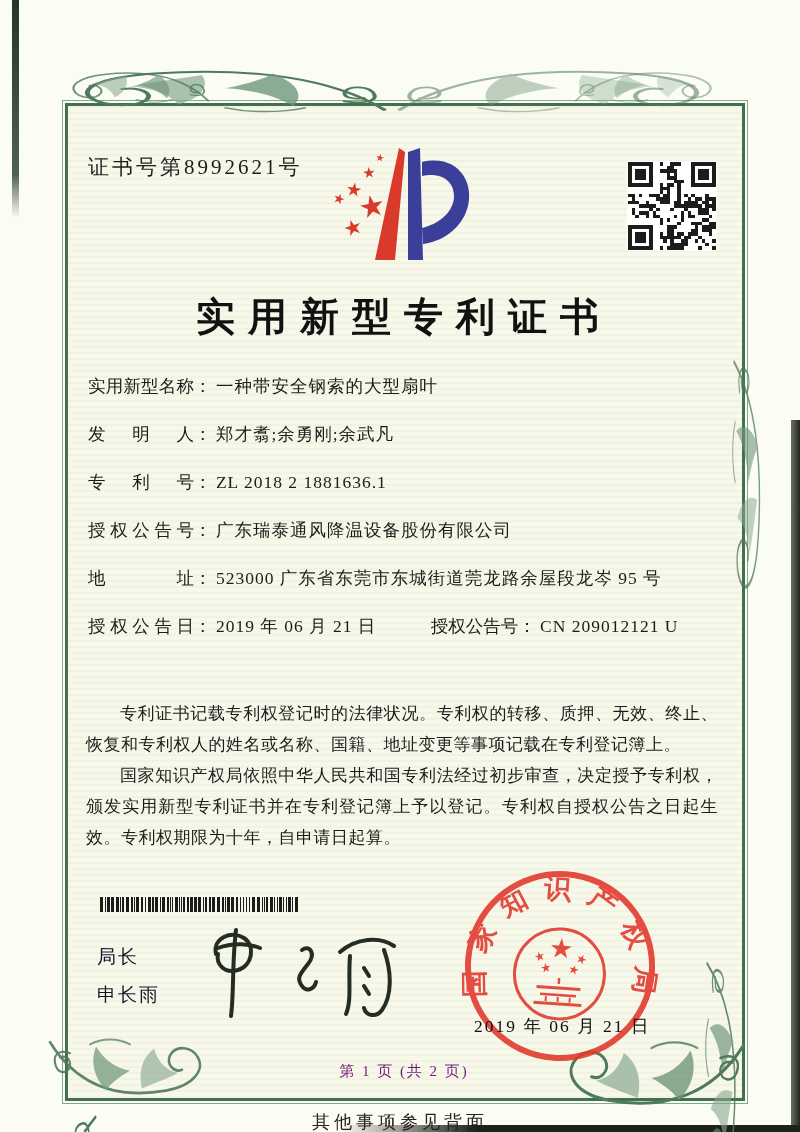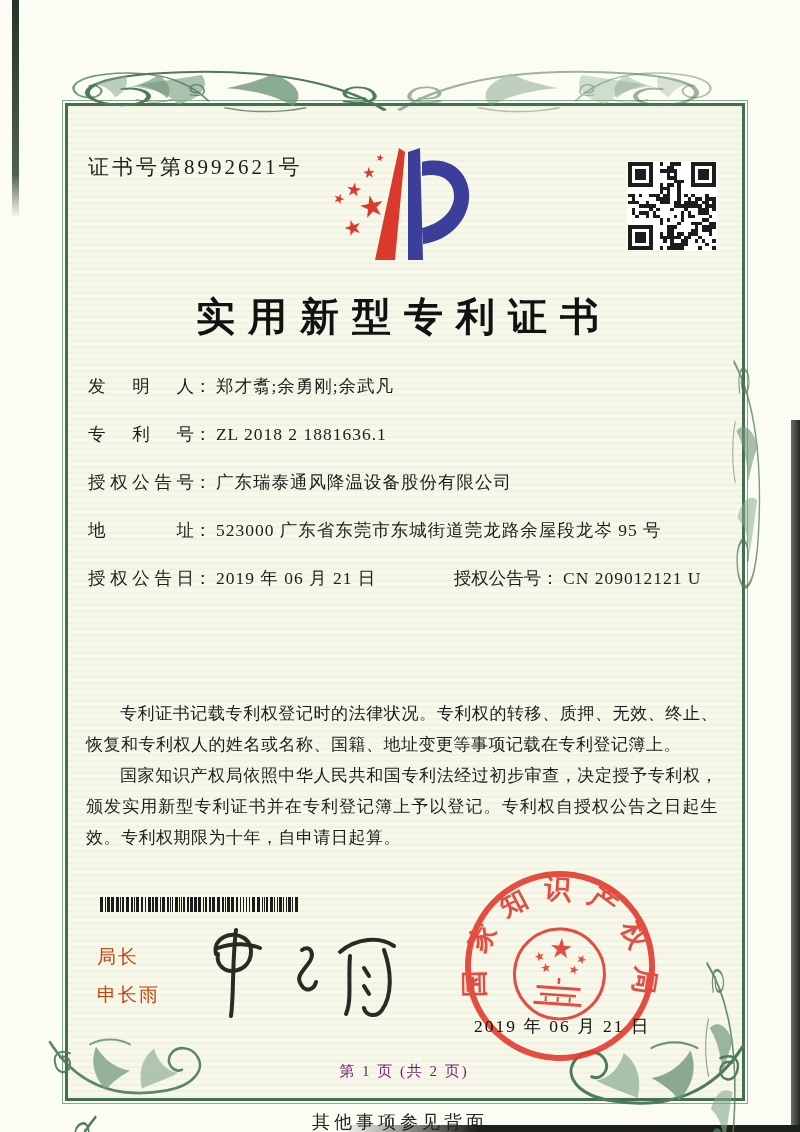--- a/index.html
+++ b/index.html
@@ -26,27 +26,27 @@
   .content{position:absolute;inset:0;}
   .cert-no{position:absolute;left:88px;top:153px;font-size:21px;letter-spacing:3px;}
   .logo{position:absolute;left:325px;top:146px;}
   .qr{position:absolute;left:627px;top:161px;background:#fff;padding:1px;}
   .title{position:absolute;left:62px;top:266px;width:684px;text-align:center;
     font-size:39px;font-weight:bold;letter-spacing:13px;color:#111;margin-top:24px;}
   .fields{position:absolute;left:88px;top:372px;width:630px;}
   .frow{margin-bottom:20px;line-height:28px;font-size:17.5px;white-space:nowrap;}
   .flabel{display:inline-block;width:106px;text-align:justify;text-align-last:justify;}
   .fvalue{letter-spacing:1px;}
-  .fgroup2{margin-left:73px;}
+  .fgroup2{margin-left:50px;}
   .paras{position:absolute;left:86px;top:698px;width:632px;font-size:17px;
     line-height:31px;text-align:justify;letter-spacing:.5px;}
   .paras p{margin:0;text-indent:2em;}
   .barcode{position:absolute;left:100px;top:897px;}
   .signer{position:absolute;left:97px;top:944px;font-size:19px;letter-spacing:2px;
-    font-family:"Liberation Sans","DejaVu Sans",sans-serif;color:#c2410c;}
+    font-family:"Liberation Sans","DejaVu Sans",sans-serif;color:#0f172a;}
   .signer div{margin-bottom:12px;}
   .signature{position:absolute;left:198px;top:912px;}
   .seal{position:absolute;left:458px;top:864px;opacity:.9;}
   .seal-date{position:absolute;left:474px;top:1014px;font-size:17.5px;letter-spacing:2px;
     color:#101010;z-index:5;}
   .page-note{position:absolute;left:62px;top:1062px;width:684px;text-align:center;
     font-size:15px;letter-spacing:2px;color:#701a75;}
   .back-note{position:absolute;left:0;top:1110px;width:800px;text-align:center;
     font-size:18px;letter-spacing:4px;color:#222;}
 </style>
@@ -303,20 +303,24 @@
       <rect x="14" y="24" width="1" height="1" fill="#1c1c1c"></rect>
       <rect x="15" y="24" width="1" height="1" fill="#1c1c1c"></rect>
       <rect x="20" y="24" width="1" height="1" fill="#1c1c1c"></rect>
       <rect x="24" y="24" width="1" height="1" fill="#1c1c1c"></rect>
     </svg>
 
   <div class="title">实用新型专利证书</div>
 
   <div class="fields">
     <div class="frow">
+      <span class="flabel">实用新型名称</span><span>：</span>
+      <span class="fvalue">一种带安全钢索的大型扇叶</span>
+    </div>
+    <div class="frow">
       <span class="flabel">发明人</span><span>：</span>
       <span class="fvalue">郑才翥;余勇刚;余武凡</span>
     </div>
     <div class="frow">
       <span class="flabel">专利号</span><span>：</span>
       <span class="fvalue">ZL 2018 2 1881636.1</span>
     </div>
     <div class="frow">
       <span class="flabel">授权公告号</span><span>：</span>
       <span class="fvalue">广东瑞泰通风降温设备股份有限公司</span>

